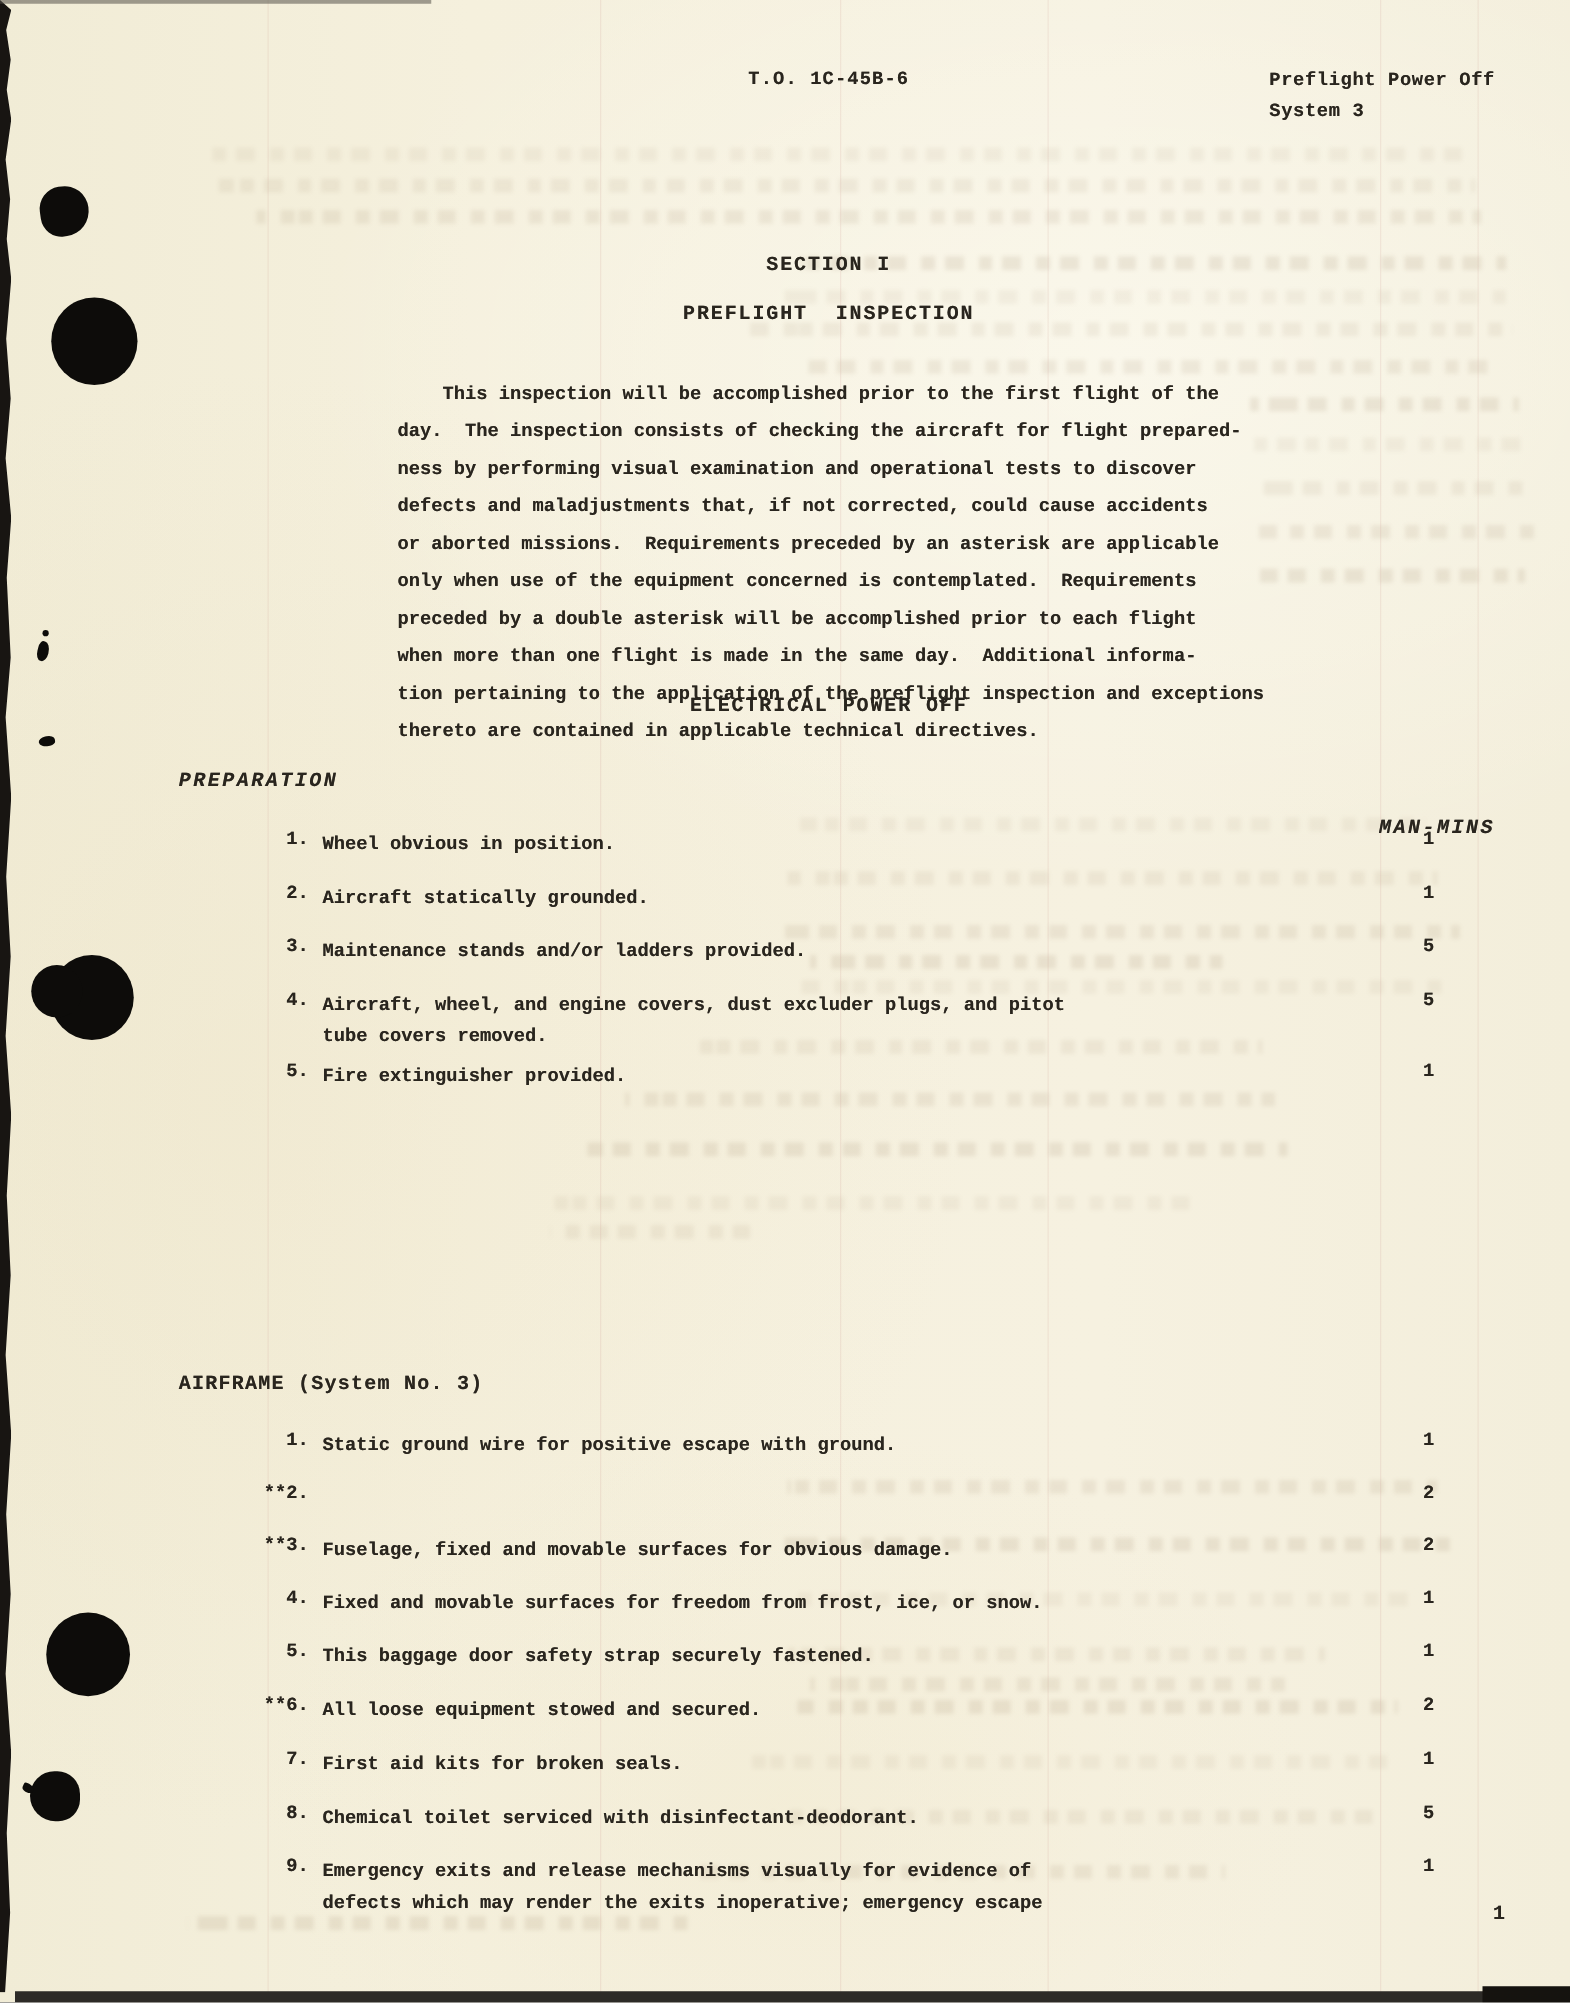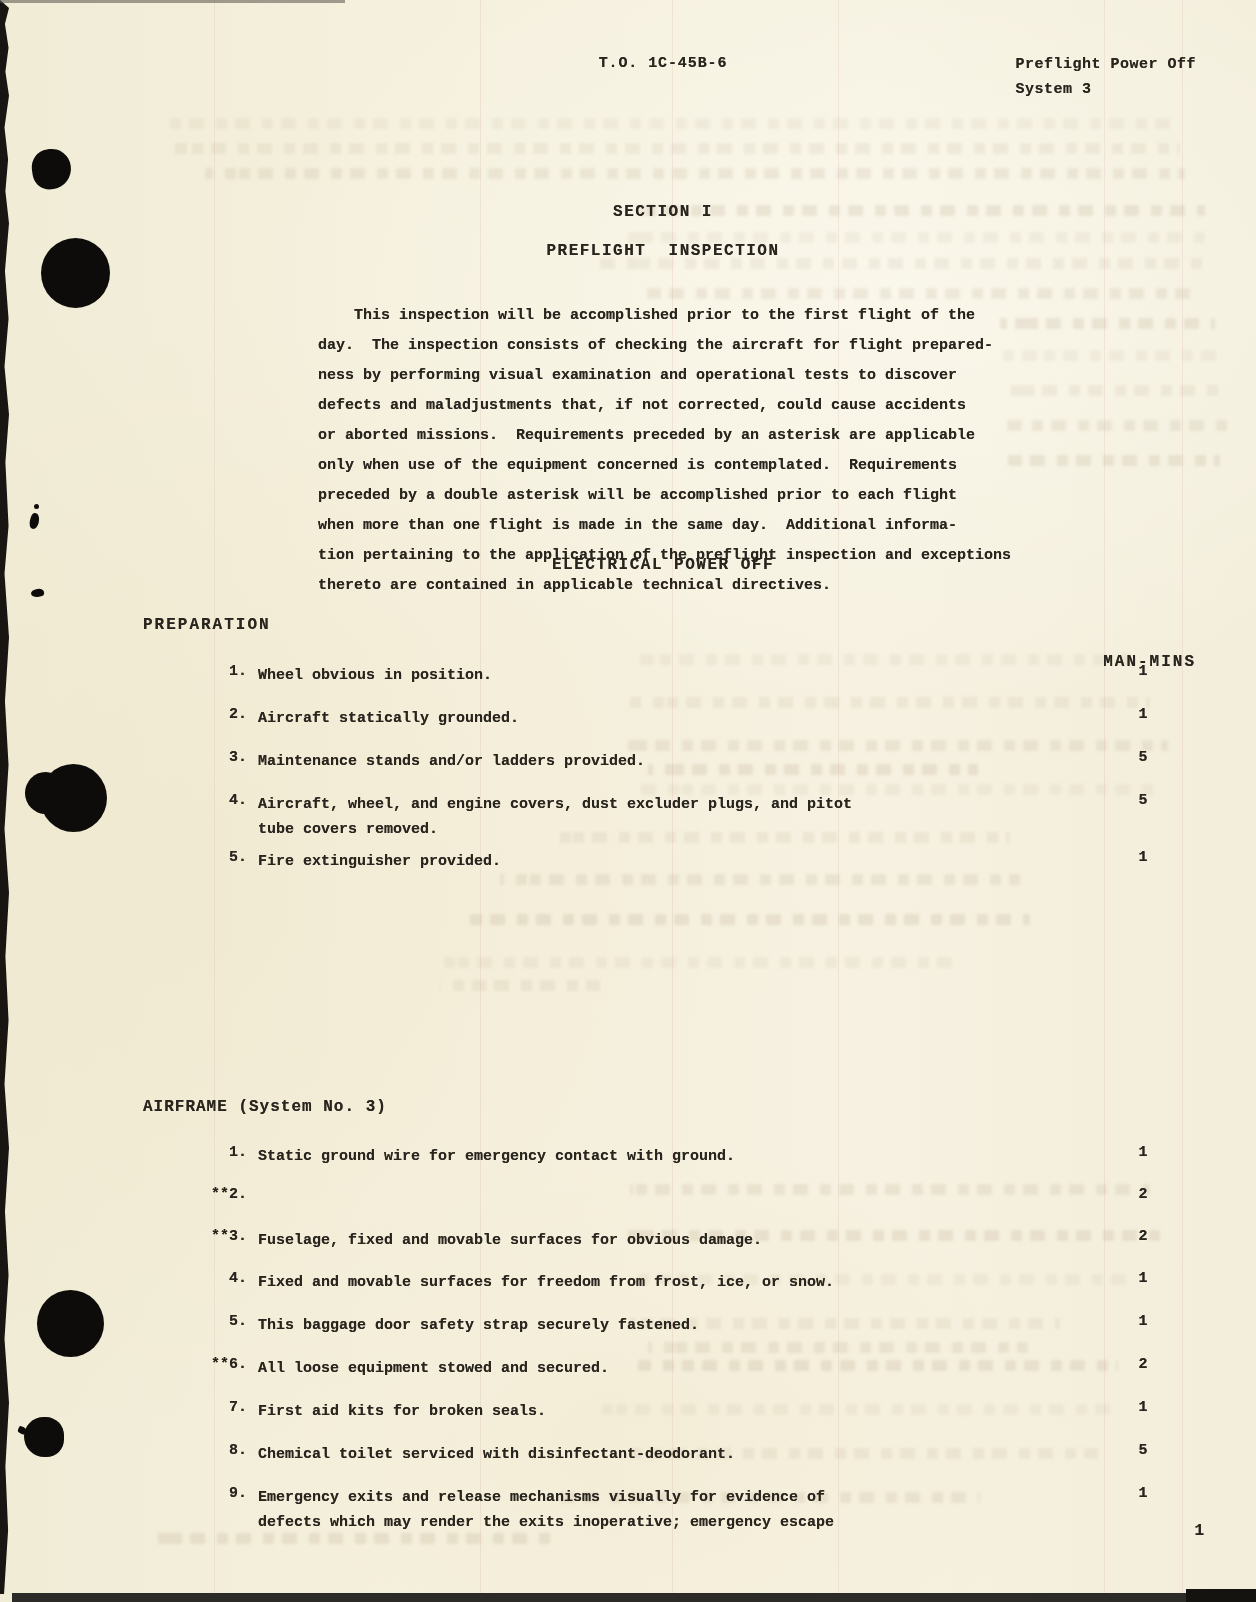--- a/index.html
+++ b/index.html
@@ -19,21 +19,21 @@
     text-shadow:0 0 0.5px rgba(41,37,30,0.65);
   }
   .center-col{position:absolute;left:143px;width:1040px;text-align:center;white-space:pre-wrap;}
   .hdr{font-size:15px;letter-spacing:0.9px;}
   .sec{font-size:16px;letter-spacing:1.5px;}
   .right-col{position:absolute;right:60px;text-align:left;font-size:15px;letter-spacing:0.5px;line-height:25px;white-space:pre-wrap;}
   .para{
     position:absolute;left:318px;top:301px;width:715px;
     font-size:15px;line-height:30px;white-space:pre-wrap;
   }
-  .colhead{font-size:16px;letter-spacing:2px;white-space:pre-wrap;}
+  .colhead{font-size:16px;letter-spacing:2px;white-space:pre-wrap;font-style:italic;}
   .row-heading{position:absolute;left:143px;font-size:16px;letter-spacing:1px;white-space:pre-wrap;}
   .row{position:absolute;left:143px;width:1060px;height:60px;font-size:15px;}
   .row .num{position:absolute;left:0;top:0;width:104px;text-align:right;white-space:pre;}
   .row .txt{position:absolute;left:115px;top:0;width:700px;white-space:pre-wrap;line-height:25px;}
   .row .mins{position:absolute;left:960px;top:0;width:80px;text-align:center;}
   .pageno{position:absolute;left:1150px;top:1522px;width:54px;text-align:right;font-size:16px;}
   
   .hole{position:absolute;background:#0d0c0a;border-radius:50%;}
   .torn-edge{
     position:absolute;left:0;top:0;width:9px;height:1594px;background:#181512;
@@ -159,21 +159,21 @@
   <div class="row" style="top:849px;">
     <span class="num">5.</span>
     <span class="txt">Fire extinguisher provided.</span>
     <span class="mins">1</span>
   </div>
 
   <div class="row-heading" style="top:1098px;">AIRFRAME (System No. 3)</div>
 
   <div class="row" style="top:1144px;">
     <span class="num">1.</span>
-    <span class="txt">Static ground wire for emergency contact with ground.</span>
+    <span class="txt">Static ground wire for positive escape with ground.</span>
     <span class="mins">1</span>
   </div>
   <div class="row" style="top:1186px;">
     <span class="num">**2.</span>
     <span class="mins">2</span>
   </div>
   <div class="row" style="top:1228px;">
     <span class="num">**3.</span>
     <span class="txt">Fuselage, fixed and movable surfaces for obvious damage.</span>
     <span class="mins">2</span>

